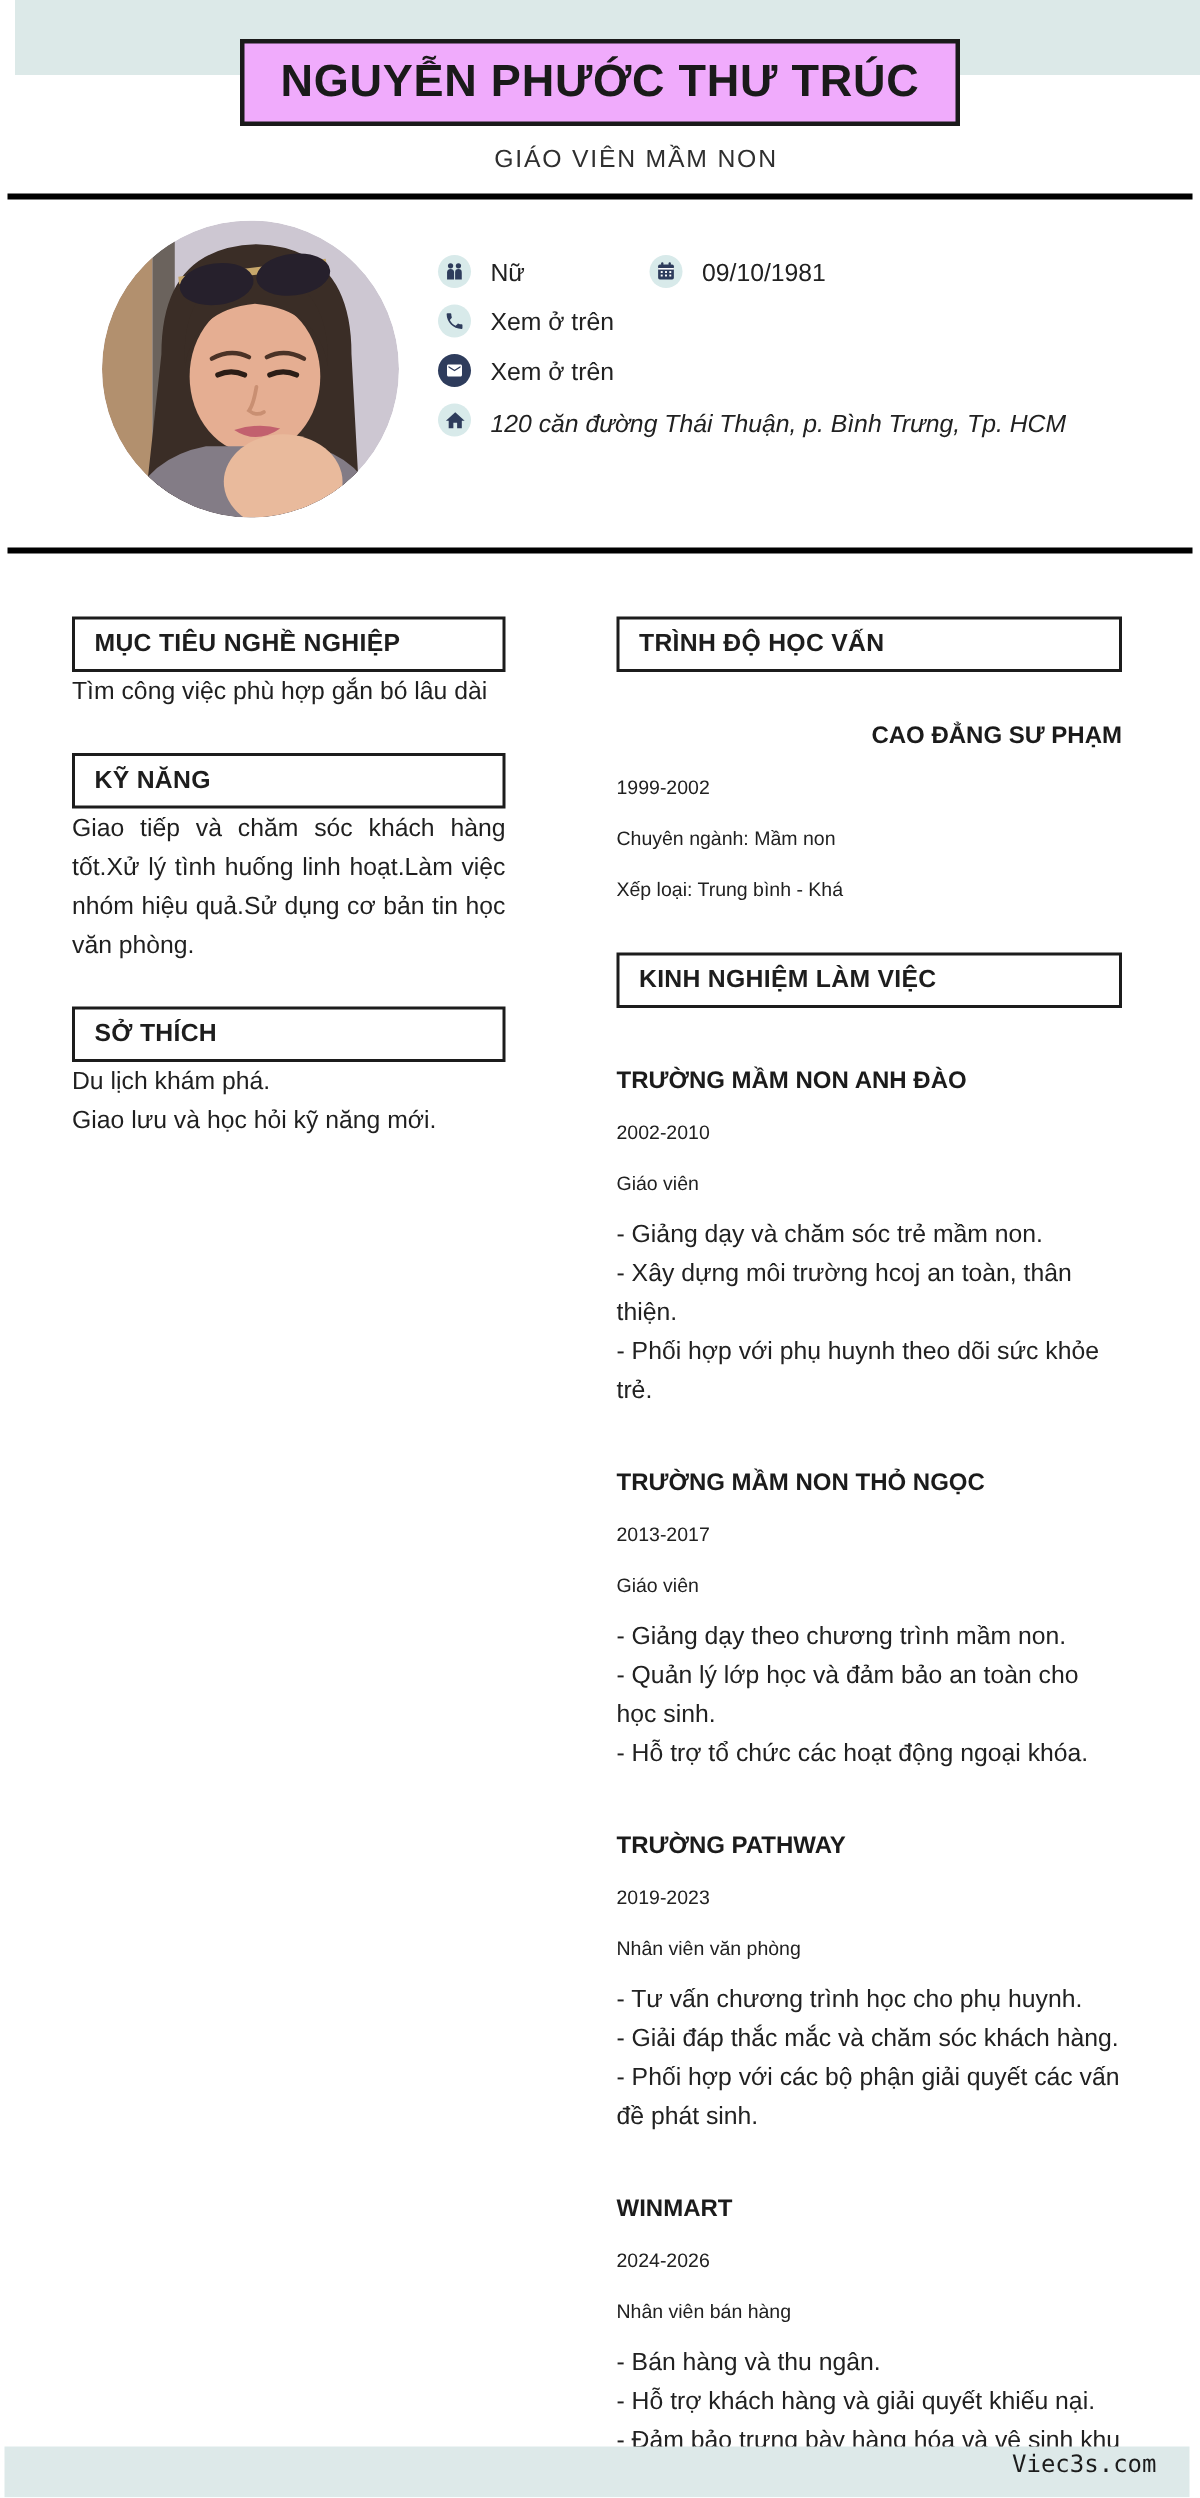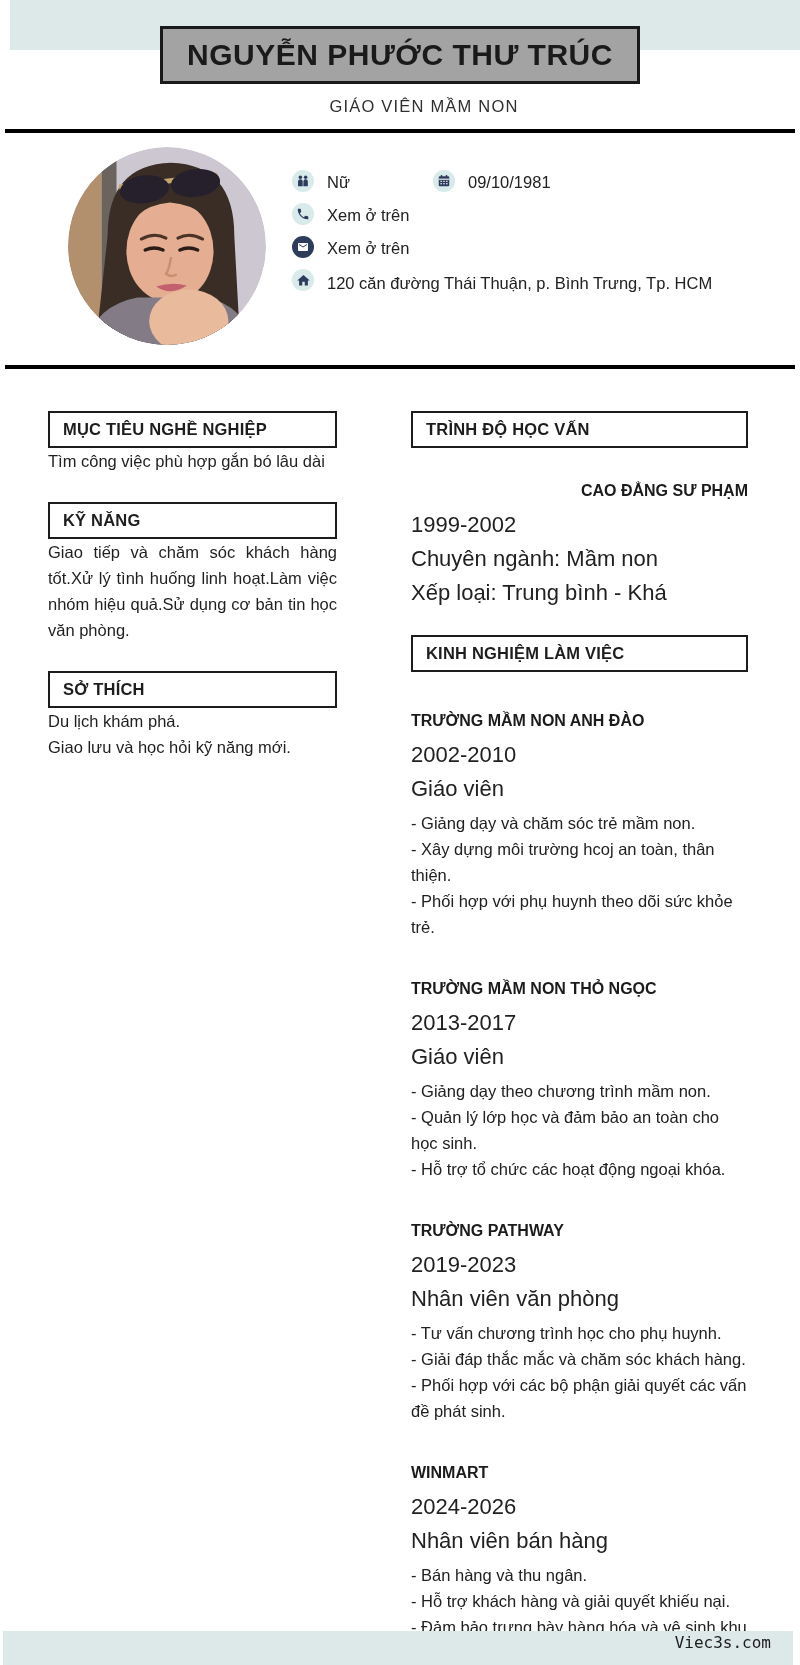--- a/index.html
+++ b/index.html
@@ -7,57 +7,57 @@
   .page {
     position:relative; width:800px; height:1665px; margin:0 auto;
     background:#ffffff; overflow:hidden;
     font-family:"Liberation Sans","DejaVu Sans",sans-serif;
     color:#212121;
   }
   
   .top-band { position:absolute; top:0; left:10px; right:0; height:50px; background:#dce9e8; }
   .title-box {
     position:relative; width:max-content; margin:26px auto 0;
-    border:3px solid #1a1a1a; background:#a3a3a3;
+    border:3px solid #1a1a1a; background:#f0abfc;
     padding:9px 24px; font-size:30px; font-weight:bold; letter-spacing:.5px; color:#1a1a1a;
     text-align:center; z-index:1;
   }
   .subtitle { margin-top:13px; text-align:center; font-size:16.5px; letter-spacing:1.2px; color:#2f2f2f;padding-left:48px; }
   .divider { height:4px; background:#000; margin:0 5px; }
   .divider.d1 { margin-top:13px; }
   .divider.d2 { margin-top:4px; }
   
   .profile { display:flex; padding:14px 0 0 68px; gap:26px; height:228px; }
   .avatar { flex:none; width:198px; height:198px; border-radius:50%; overflow:hidden; }
   .contact { padding-top:23px; }
   .crow { display:flex; align-items:flex-start; margin-bottom:10px; gap:13px; font-size:16.5px; line-height:22px; }
   .crow .val { padding-top:1px; }
   .gender-val { width:93px; }
-  .addr { max-width:405px; line-height:27px; padding-top:0; }
+  .addr { max-width:405px; line-height:27px; padding-top:0;font-style:italic; }
   .ic {
     flex:none; width:22px; height:22px; border-radius:50%;
     background:#d8eaea; display:flex; align-items:center; justify-content:center;
   }
   .ic.solid { background:#2e3c5c; }
   .ic svg { display:block; }
   
   .main { display:flex; padding:42px 52px 0 48px; gap:74px; }
   .col-left  { flex:none; width:289px; }
   .col-right { flex:1; min-width:0; }
   .sec-head {
     border:2px solid #1c1c1c; padding:7px 13px;
     font-size:16.5px; font-weight:bold; letter-spacing:.2px; color:#1d1d1d;
   }
   .para { font-size:16.5px; line-height:26px; color:#1f1f1f; }
   .just { text-align:justify; }
   .mt-box { margin-top:22px; }
   
   .item-heading { margin-top:36px; font-size:16px; font-weight:bold; line-height:26px; color:#1b1b1b; }
   .first-after-box { margin-top:30px;text-align:right; }
-  .line { margin-top:8px; font-size:22px; line-height:26px; }
+  .line { margin-top:8px; font-size:13px; line-height:26px; }
   .bullets { margin-top:8px; font-size:16.5px; line-height:26px; }
   .sec-head.mt { margin-top:29px; }
   
   .footer {
     position:absolute; left:3px; right:7px; bottom:0; height:34px;
     background:#dde9e9; text-align:right; padding-right:22px;
     font-family:"DejaVu Sans Mono","Liberation Mono",monospace;
     font-size:16px; line-height:24px; color:#1c1c1c;
   }
 </style>

